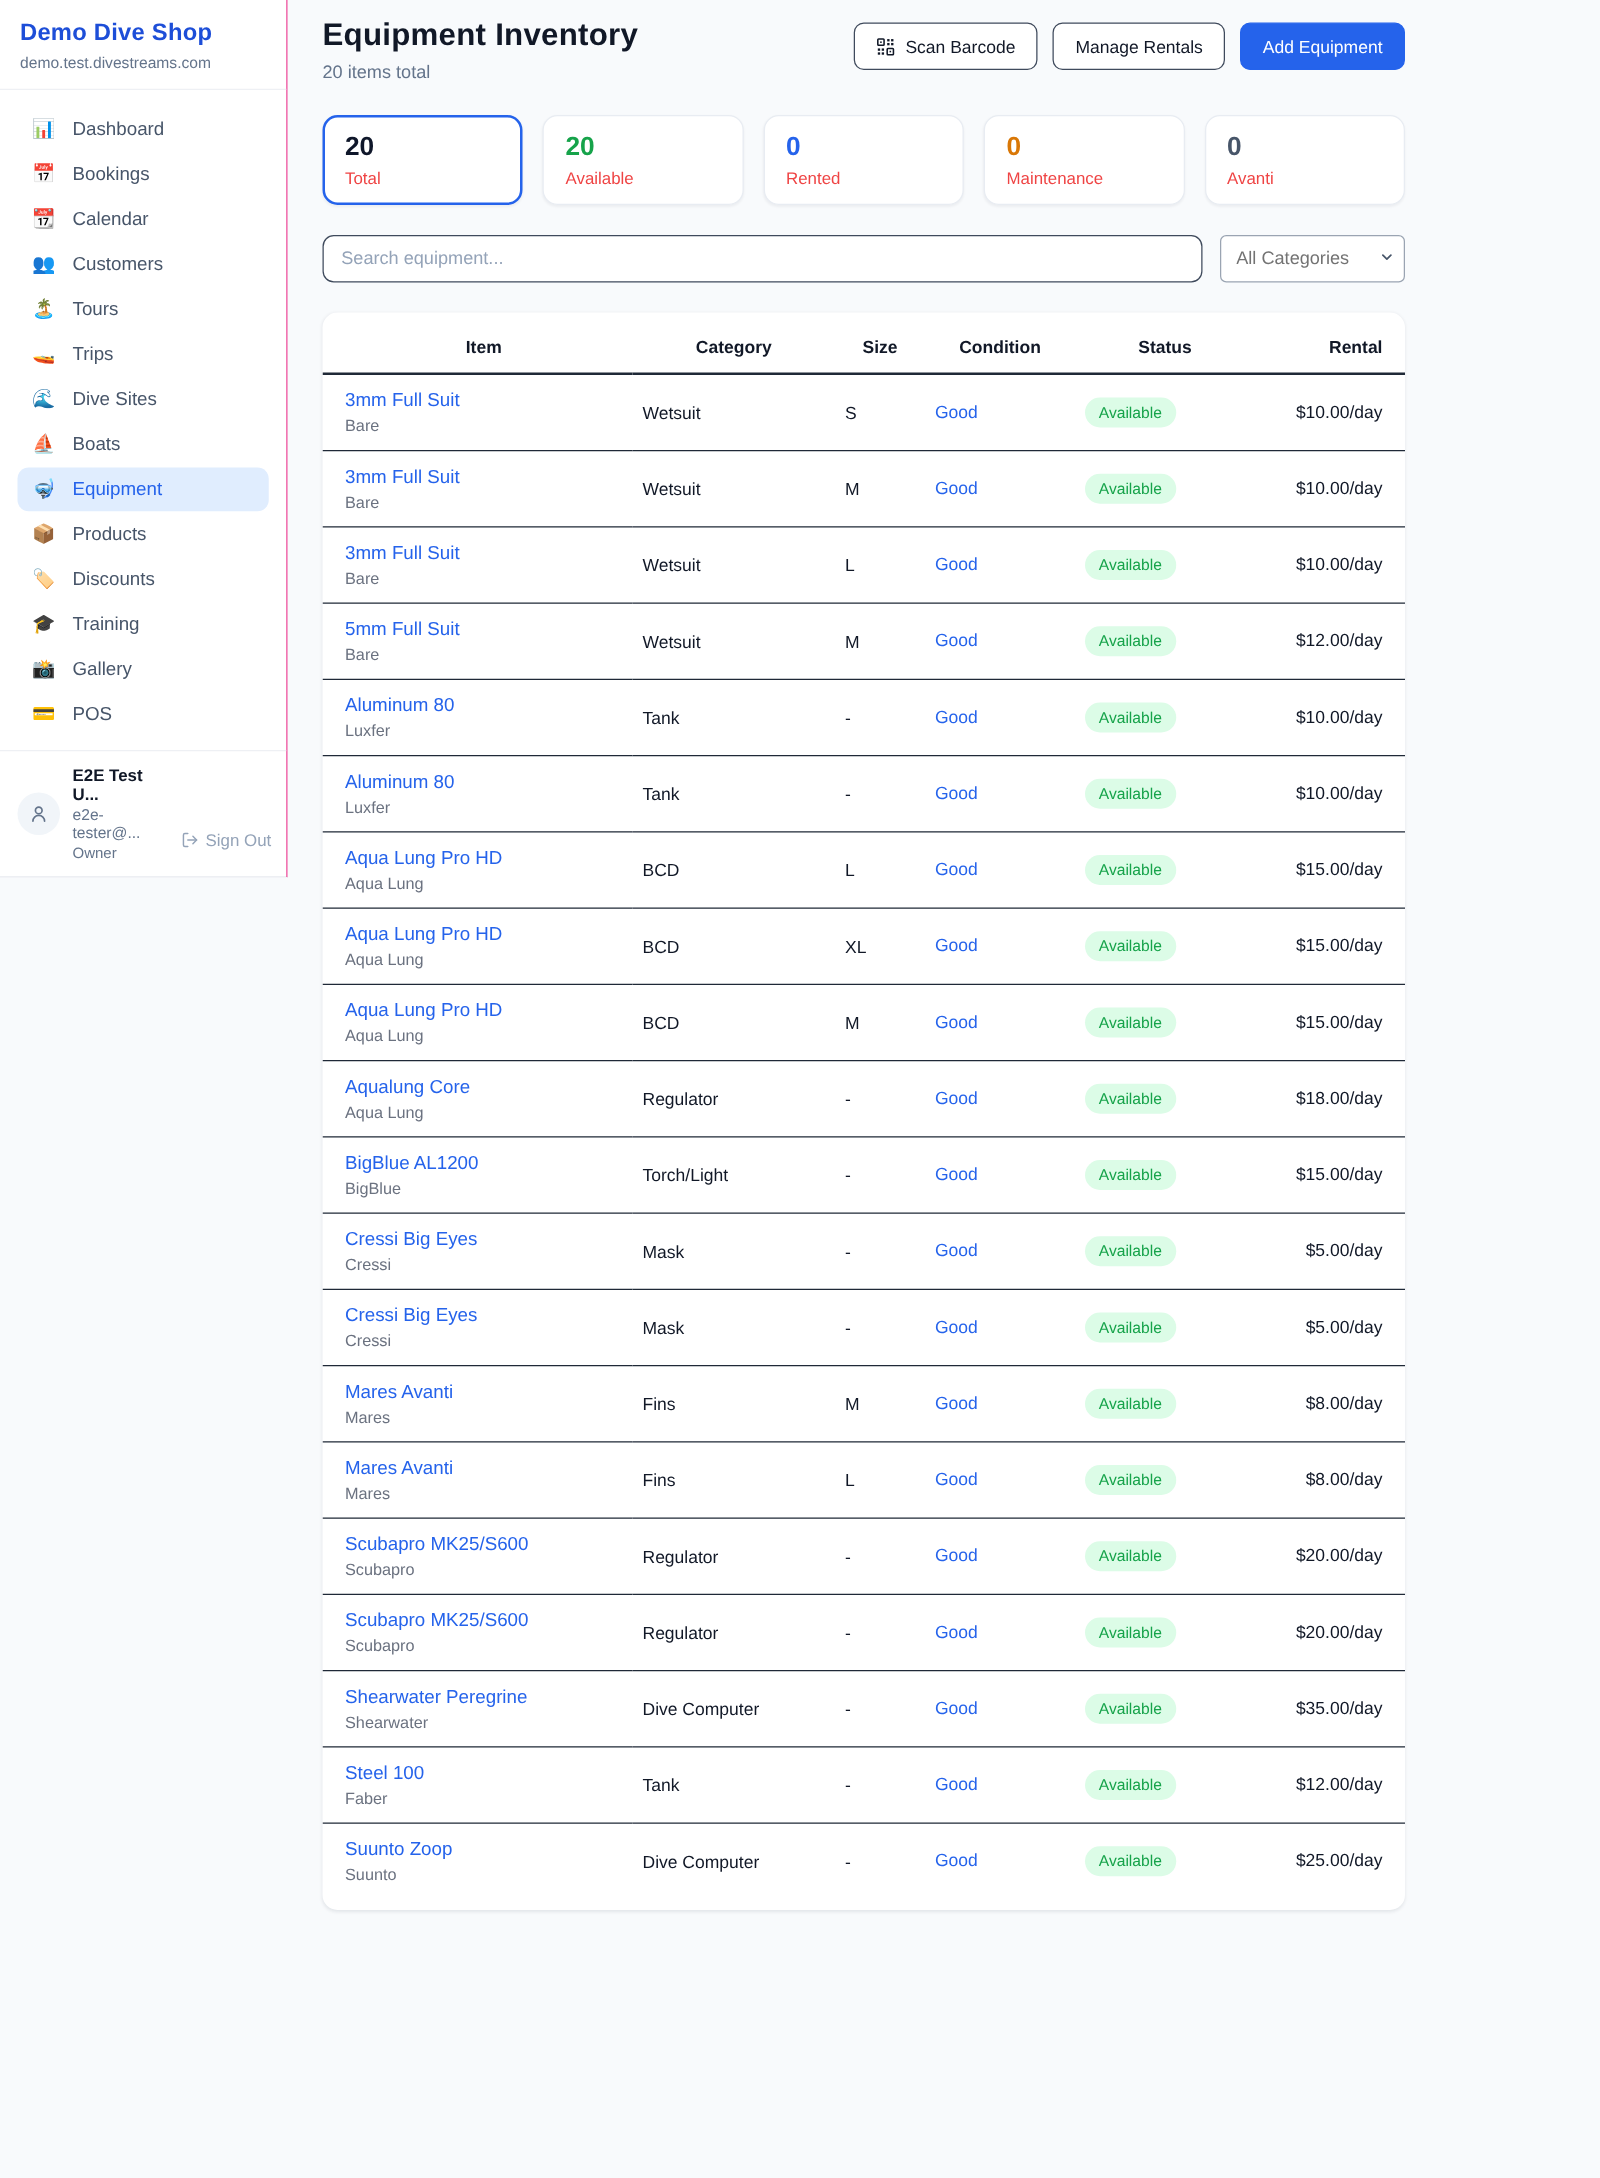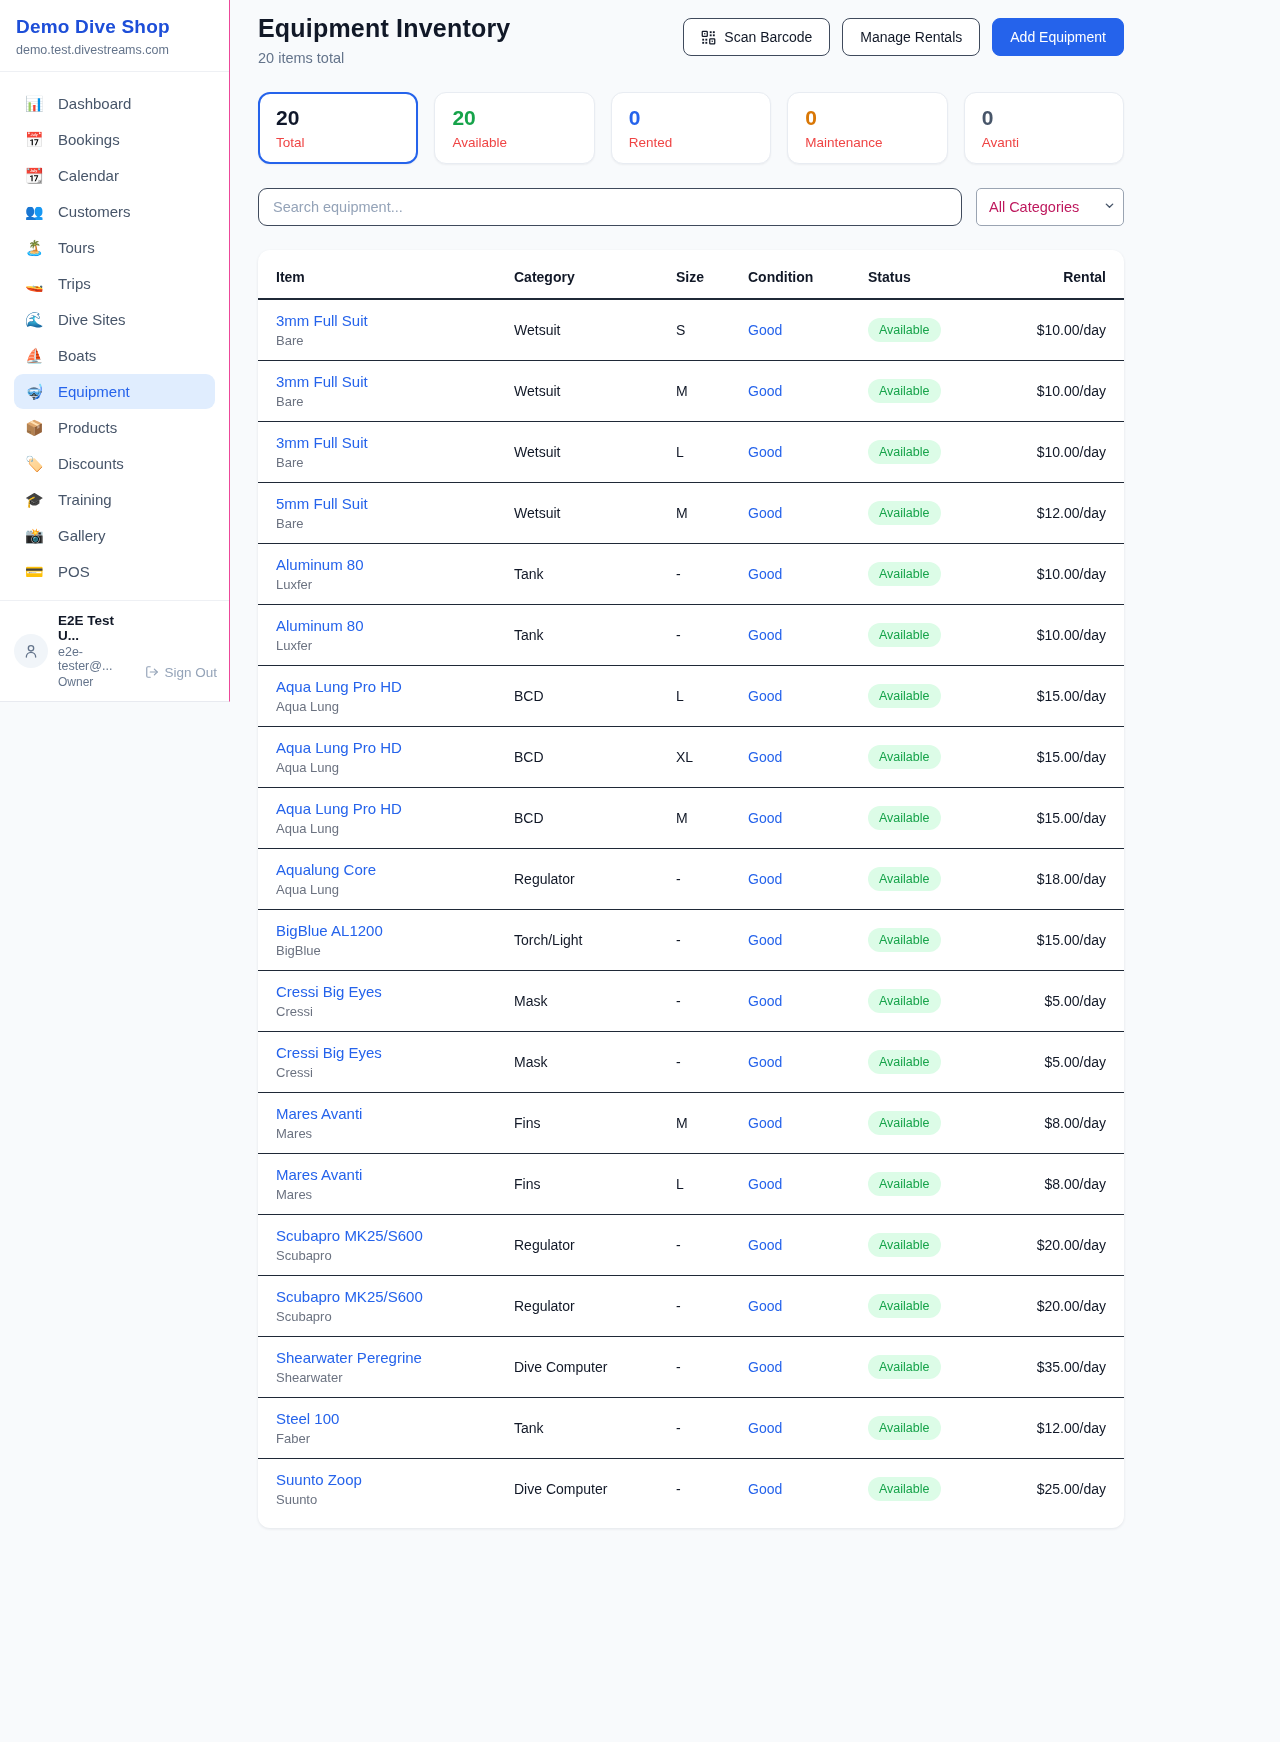--- a/index.html
+++ b/index.html
@@ -77,34 +77,34 @@
   
   .filters { display: flex; gap: 14px; margin-top: 24px; }
   .search-input {
     flex: 1 1 auto; height: 38px; border: 1px solid #3f4a5c; border-radius: 9px;
     padding: 0 14px; font-size: 14.5px; font-family: inherit; background: #fff; color: #111827;
   }
   .search-input::placeholder { color: #94a3b8; }
   .select-wrap { position: relative; width: 148px; flex: 0 0 auto; }
   .select-wrap select {
     width: 100%; height: 38px; border: 1px solid #9aa4b2; border-radius: 5px;
-    background: #fff; font-size: 14.5px; font-family: inherit; color: #be185d;
+    background: #fff; font-size: 14.5px; font-family: inherit; color: #737373;
     padding: 0 26px 0 12px; appearance: none; -webkit-appearance: none; cursor: pointer;
   }
   .select-chevron { position: absolute; right: 9px; top: 12px; pointer-events: none; color: #475569; }
 
   
   .table-card {
     margin-top: 24px; background: #ffffff; border-radius: 12px;
     box-shadow: 0 1px 3px rgba(15,23,42,.09);
     overflow: hidden; padding-bottom: 8px;
   }
   table { width: 100%; border-collapse: collapse; }
   th {
-    text-align: left; font-size: 14px; font-weight: bold; color: #111827;
+    text-align: center; font-size: 14px; font-weight: bold; color: #111827;
     padding: 19px 8px 13px 8px; border-bottom: 2px solid #1f2937;
   }
   th:first-child, td:first-child { padding-left: 18px; }
   th:last-child, td:last-child { padding-right: 18px; }
   th.right, td.right { text-align: right; }
   td { padding: 12px 8px; border-bottom: 1px solid #1f2937; vertical-align: middle; height: 61px; }
   tr:last-child td { border-bottom: none; }
   .col-item { width: 248px; } .col-cat { width: 162px; } .col-size { width: 72px; }
   .col-cond { width: 120px; } .col-status { width: 144px; } .col-rental { width: 120px; }
   .item-link { color: #2563eb; font-size: 15px; font-weight: 500; cursor: pointer; }

